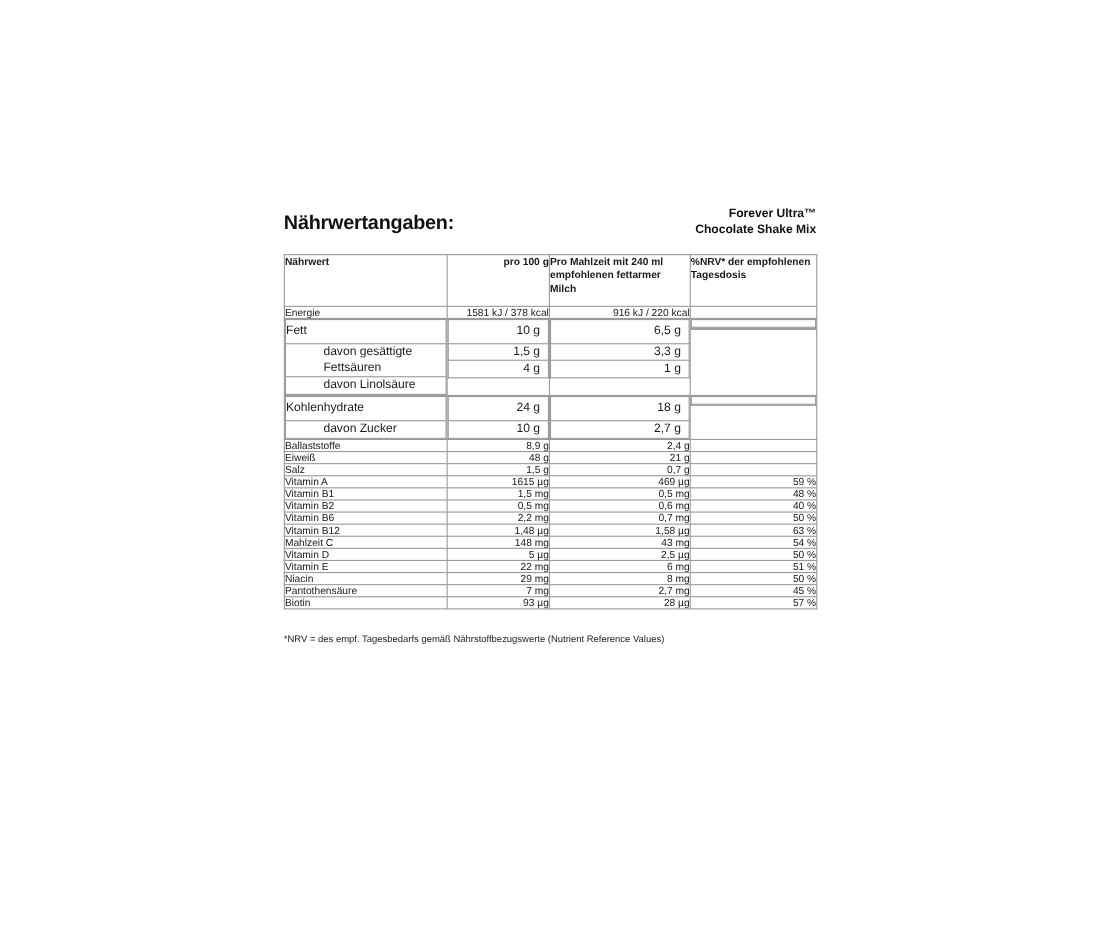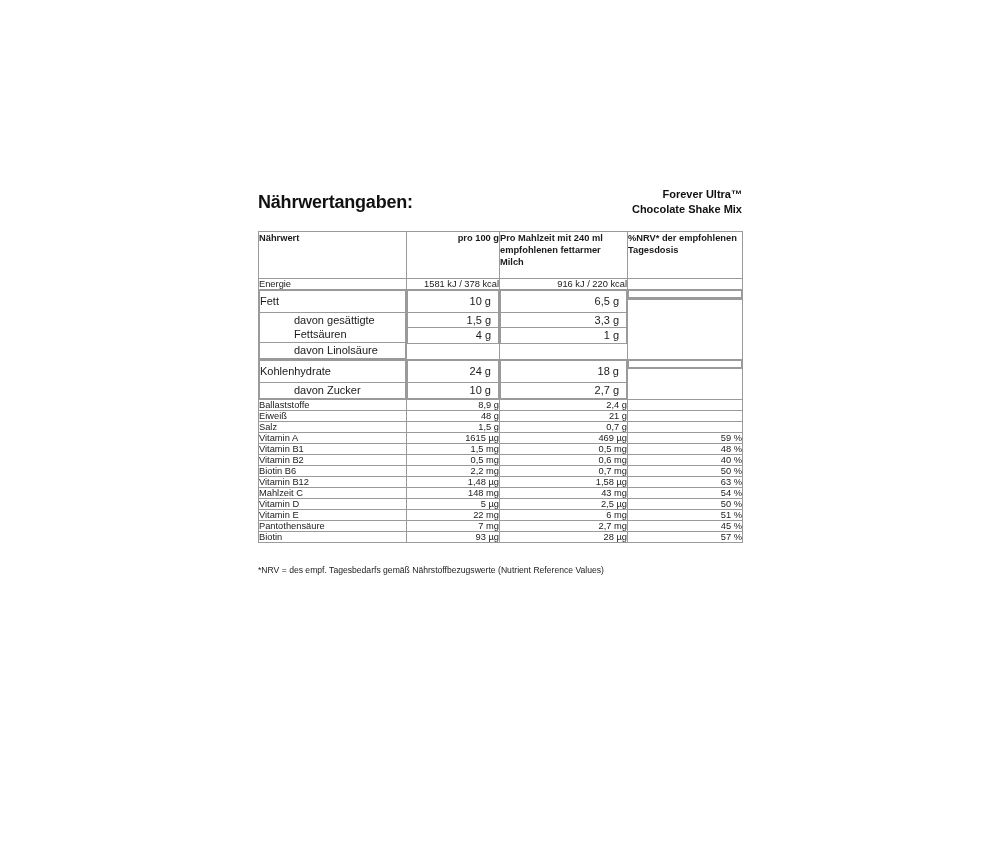--- a/index.html
+++ b/index.html
@@ -286,21 +286,21 @@
           <td class="val">0,5 mg</td>
           <td class="val3">48 %</td>
         </tr>
         <tr>
           <td class="lbl">Vitamin B2</td>
           <td class="val">0,5 mg</td>
           <td class="val">0,6 mg</td>
           <td class="val3">40 %</td>
         </tr>
         <tr>
-          <td class="lbl">Biotin B6</td>
+          <td class="lbl">Vitamin B6</td>
           <td class="val">2,2 mg</td>
           <td class="val">0,7 mg</td>
           <td class="val3">50 %</td>
         </tr>
         <tr>
           <td class="lbl">Vitamin B12</td>
           <td class="val">1,48 µg</td>
           <td class="val">1,58 µg</td>
           <td class="val3">63 %</td>
         </tr>
@@ -316,20 +316,26 @@
           <td class="val">2,5 µg</td>
           <td class="val3">50 %</td>
         </tr>
         <tr>
           <td class="lbl">Vitamin E</td>
           <td class="val">22 mg</td>
           <td class="val">6 mg</td>
           <td class="val3">51 %</td>
         </tr>
         <tr>
+          <td class="lbl">Niacin</td>
+          <td class="val">29 mg</td>
+          <td class="val">8 mg</td>
+          <td class="val3">50 %</td>
+        </tr>
+        <tr>
           <td class="lbl">Pantothensäure</td>
           <td class="val">7 mg</td>
           <td class="val">2,7 mg</td>
           <td class="val3">45 %</td>
         </tr>
         <tr>
           <td class="lbl">Biotin</td>
           <td class="val">93 µg</td>
           <td class="val">28 µg</td>
           <td class="val3">57 %</td>

